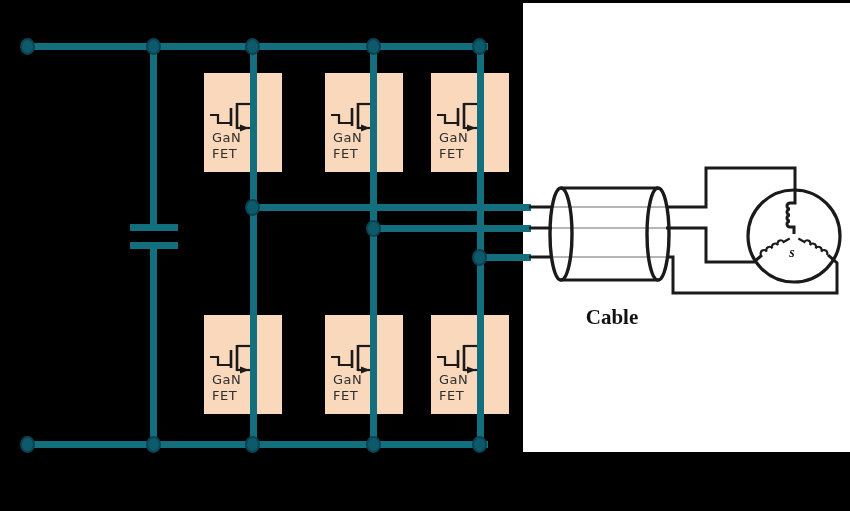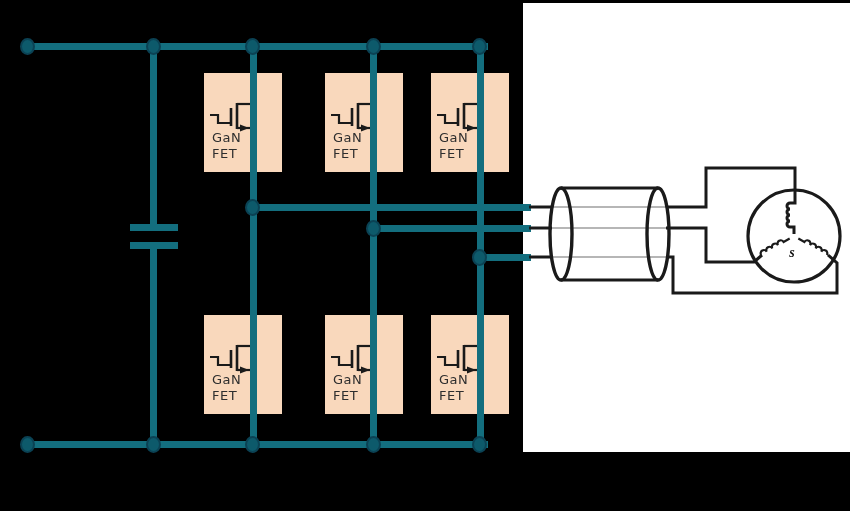--- a/index.html
+++ b/index.html
@@ -174,14 +174,15 @@
       <g transform="translate(794,236) rotate(240)">
         <path class="k2" d="M0,-38 a3.2,3.2 0 0 1 0,6.5 a3.2,3.2 0 0 1 0,6.5 a3.2,3.2 0 0 1 0,6.5 a3.2,3.2 0 0 1 0,6.5 L0,-5"></path>
       </g>
       <g transform="translate(794,236) rotate(120)">
         <path class="k2" d="M0,-38 a3.2,3.2 0 0 0 0,6.5 a3.2,3.2 0 0 0 0,6.5 a3.2,3.2 0 0 0 0,6.5 a3.2,3.2 0 0 0 0,6.5 L0,-5"></path>
       </g>
       <text class="slabel" x="792" y="257" text-anchor="middle">s</text>
     </g>
   </svg>
 
+  <div class="figlabel" style="left:562px;">Cable</div>
 
 </div>
 
 </body></html>

